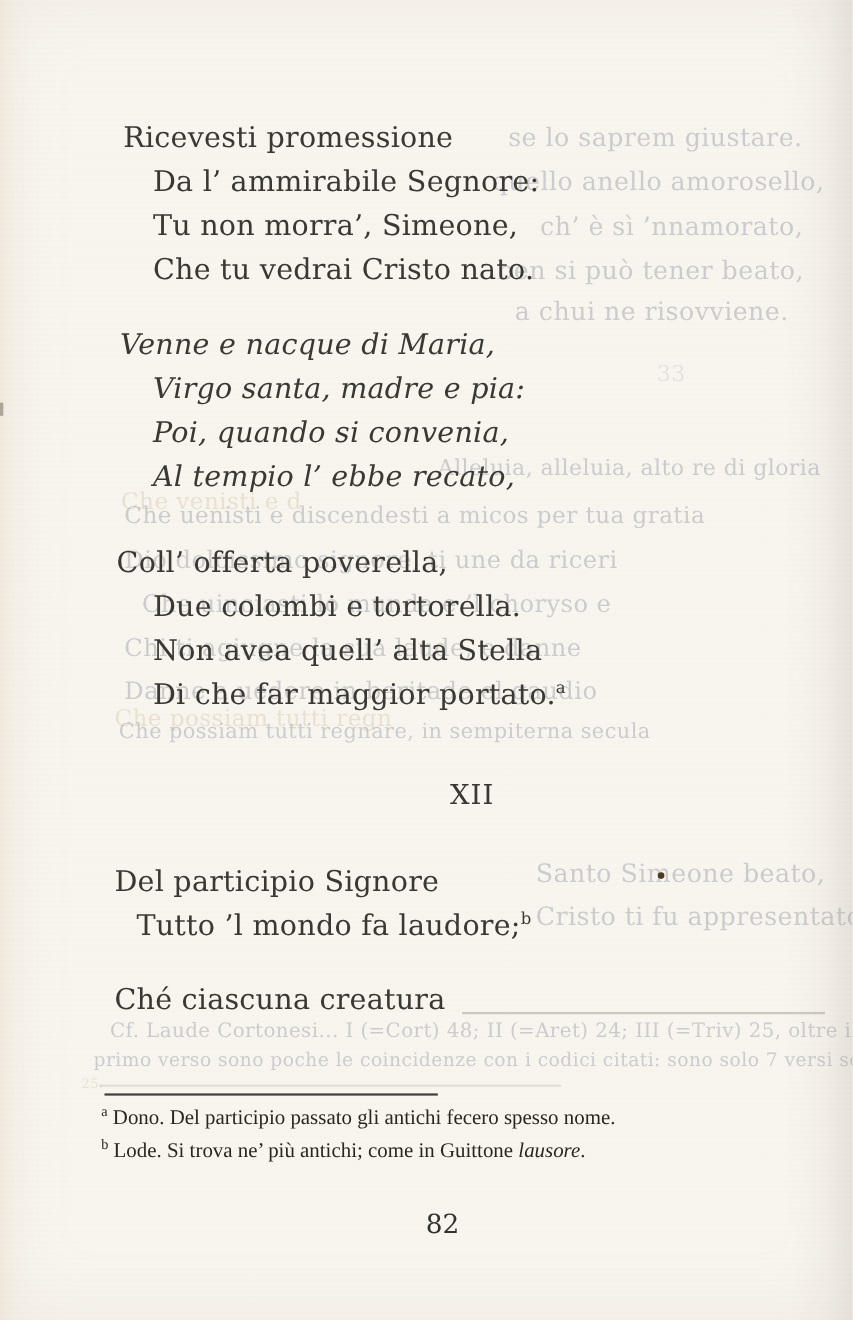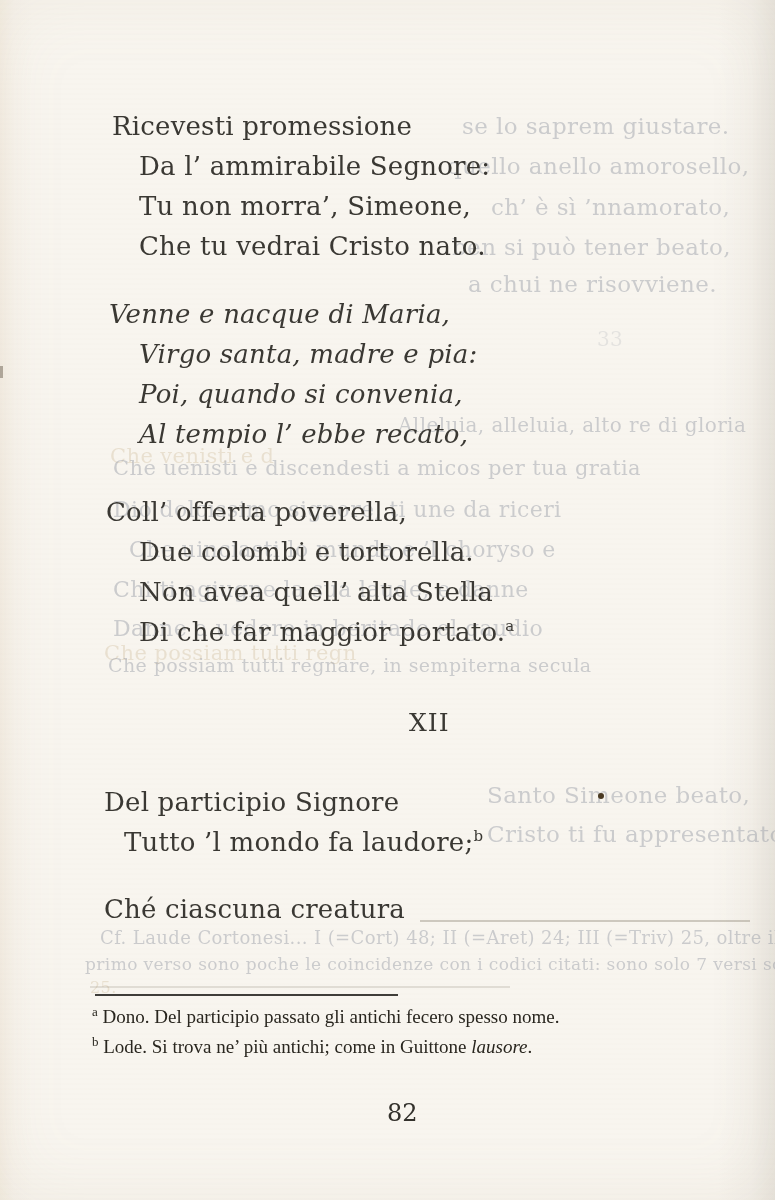--- a/index.html
+++ b/index.html
@@ -57,21 +57,21 @@
   <div class="ghost warm" style="left:104px;top:641px;font-size:21px;">Che possiam tutti regn</div>
   <div class="ghost" style="left:108px;top:654px;font-size:19px;">Che possiam tutti regnare, in sempiterna secula</div>
 
   <div class="ghost" style="left:487px;top:782px;">Santo Simeone beato,</div>
   <div class="ghost" style="left:487px;top:821px;">Cristo ti fu appresentato.</div>
   <div class="speck" style="left:598px;top:793px;"></div>
 
   <div class="ghostrule" style="left:420px;top:920px;width:330px;height:2px;"></div>
   <div class="ghost" style="left:100px;top:927px;font-size:18px;">Cf. Laude Cortonesi... I (=Cort) 48; II (=Aret) 24; III (=Triv) 25, oltre il</div>
   <div class="ghost" style="left:85px;top:954px;font-size:17px;">primo verso sono poche le coincidenze con i codici citati: sono solo 7 versi so</div>
-  <div class="ghost warm" style="left:90px;top:978px;font-size:16px;">25.</div>
+  <div class="ghost warm" style="left:74px;top:978px;font-size:12px;">25.</div>
   <div class="ghostrule" style="left:90px;top:986px;width:420px;height:2px;opacity:0.55;"></div>
   <div class="nick" style="left:0;top:366px;"></div>
 
   <div class="stanza" style="left:112px;top:106px;">
     <div>Ricevesti promessione</div>
     <div class="ind1">Da l’ ammirabile Segnore:</div>
     <div class="ind1">Tu non morra’, Simeone,</div>
     <div class="ind1">Che tu vedrai Cristo nato.</div>
   </div>
 

